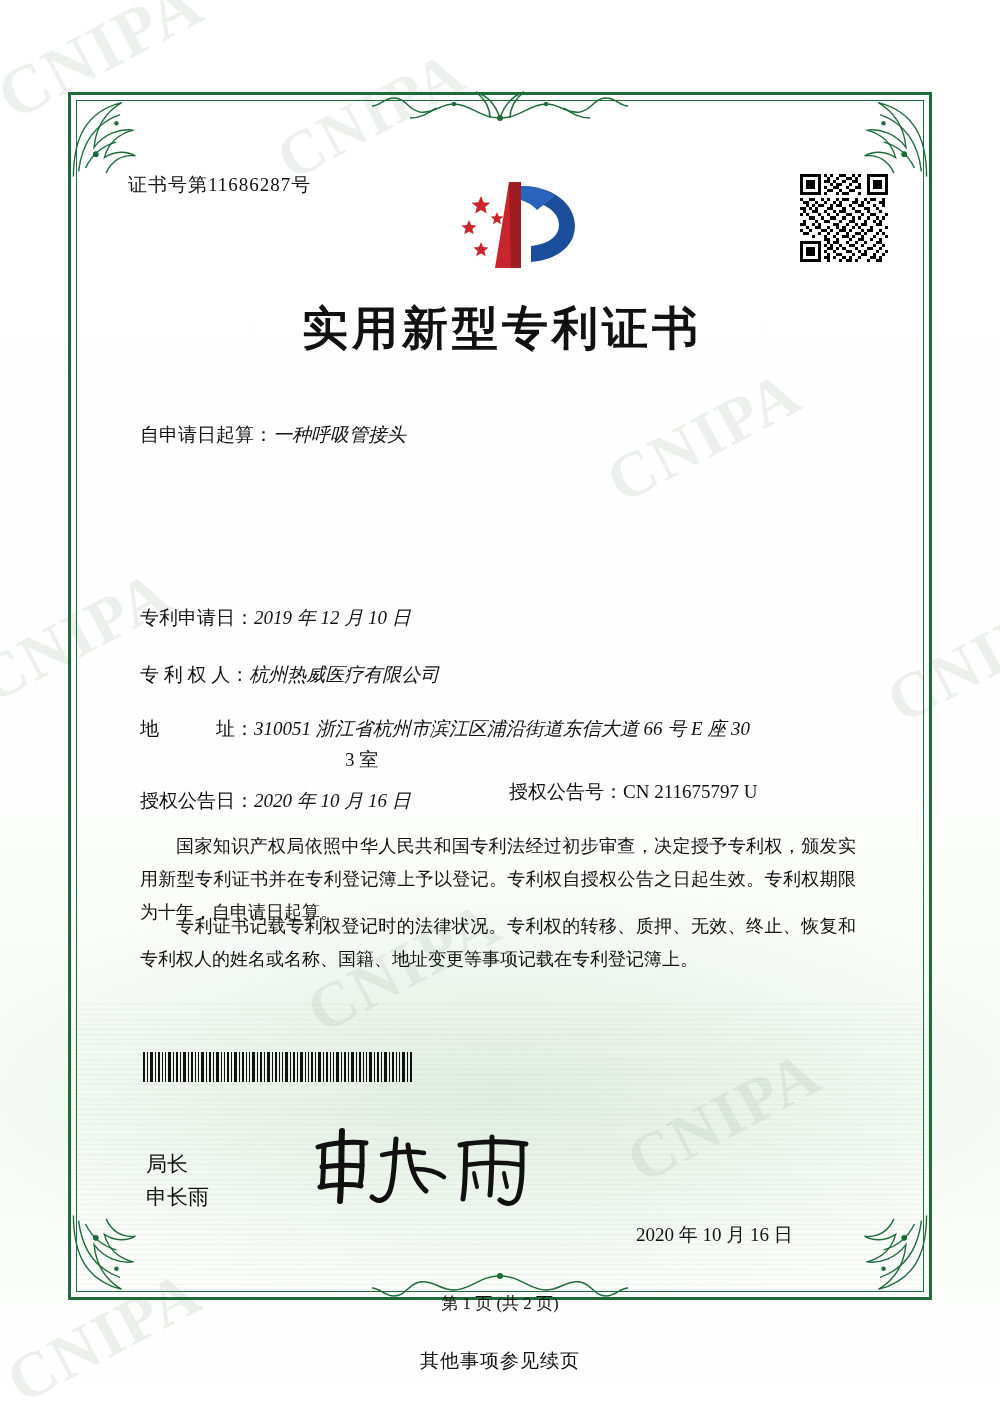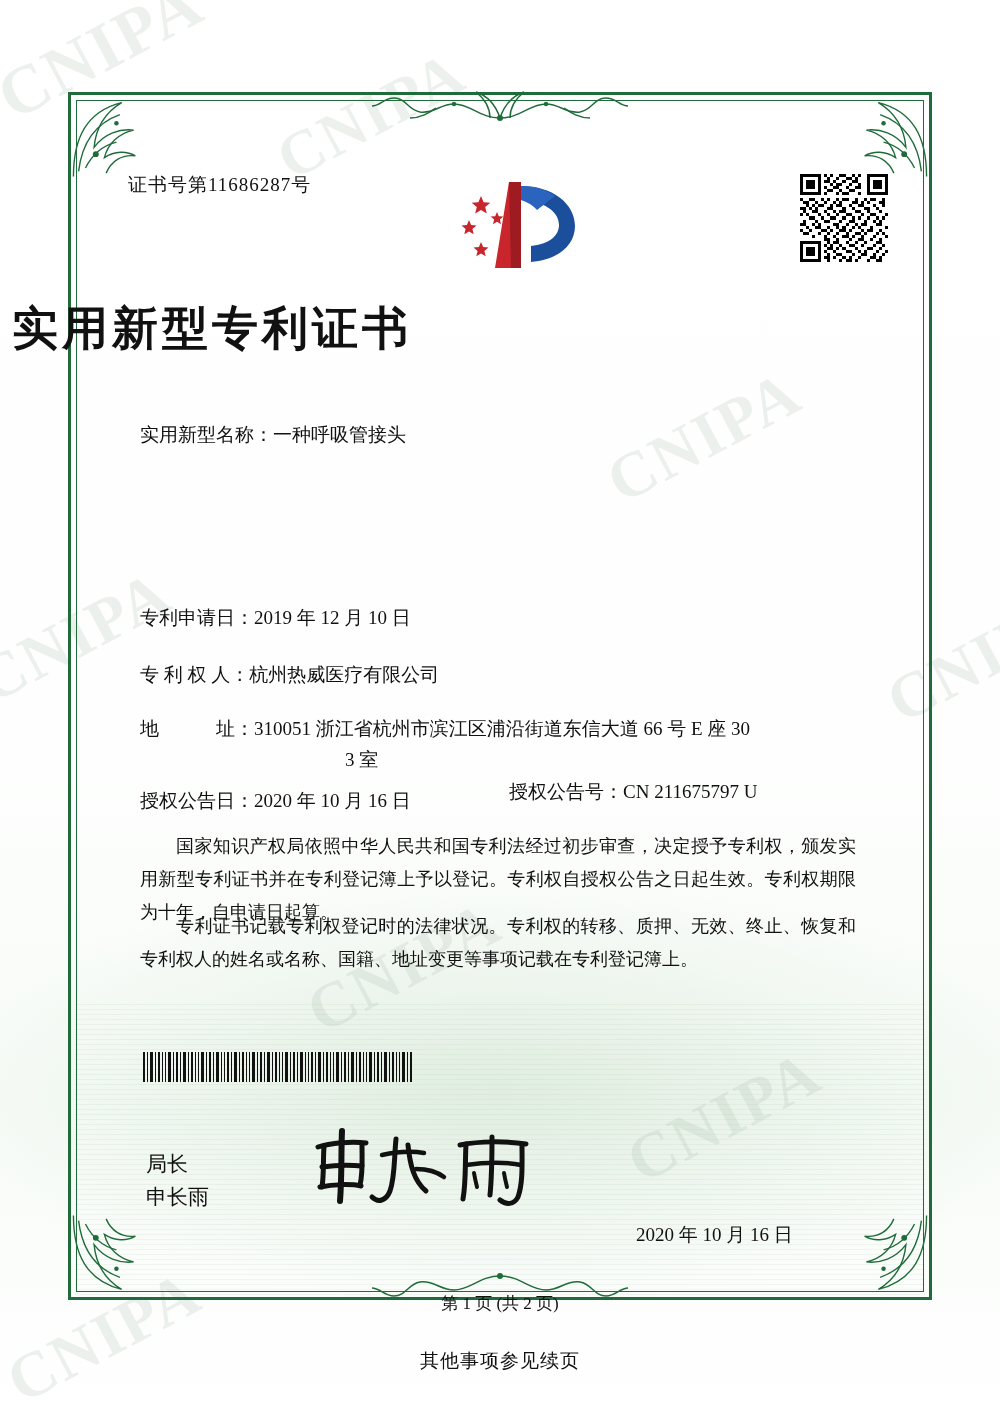--- a/index.html
+++ b/index.html
@@ -127,23 +127,24 @@
   #logo {
     position: absolute;
     left: 425px;
     top: 176px;
     width: 155px;
     height: 100px;
   }
 
   #doc-title {
     position: absolute;
-    left: 12px;
+    left: 4px;
     right: 0;
     top: 298px;
+    text-align: center;
     font-size: 46px;
     font-weight: bold;
     letter-spacing: 4px;
     color: #111;
     font-family: Liberation Serif, serif;
   }
 
   
   .field {
     position: absolute;
@@ -152,20 +153,21 @@
     color: #111;
     line-height: 30px;
     white-space: nowrap;
   }
   .field .lbl {
     display: inline-block;
     font-family: "Liberation Serif", serif;
   }
   .field .val {
     font-family: "Liberation Serif", serif;
+    font-style: italic;
   }
 
   #field-name    { top: 420px; }
   #field-inventor{ top: 480px; }
   #field-patentno{ top: 540px; }
   #field-appdate { top: 603px; }
   #field-holder  { top: 660px; }
   #field-address { top: 695px; white-space: normal; width: 700px; line-height: 31px; margin-top: 18px; }
   #field-address .cont { display: block; margin-left: 205px; }
   #field-grantdate { top: 754px; margin-top: 32px; }
@@ -541,21 +543,21 @@
       <path d="M56 20 l2.6 6.2 6.7 .5 -5.1 4.4 1.6 6.5 -5.8 -3.5 -5.8 3.5 1.6 -6.5 -5.1 -4.4 6.7 -.5 z"></path>
       <path d="M44 44 l2.1 5.0 5.4 .4 -4.1 3.5 1.3 5.3 -4.7 -2.8 -4.7 2.8 1.3 -5.3 -4.1 -3.5 5.4 -.4 z"></path>
       <path d="M56 66 l2.1 5.0 5.4 .4 -4.1 3.5 1.3 5.3 -4.7 -2.8 -4.7 2.8 1.3 -5.3 -4.1 -3.5 5.4 -.4 z"></path>
       <path d="M72 36 l1.8 4.3 4.6 .3 -3.5 3.0 1.1 4.6 -4.0 -2.4 -4.0 2.4 1.1 -4.6 -3.5 -3.0 4.6 -.3 z"></path>
     </g>
   </svg>
 
   <div id="doc-title">实用新型专利证书</div>
 
   <div class="field" id="field-name">
-    <span class="lbl">实用新型名称：</span><span class="val">一种呼吸管接头</span>
+    <span class="lbl">自申请日起算：</span><span class="val">一种呼吸管接头</span>
   </div>
 
 
 
   <div class="field" id="field-appdate">
     <span class="lbl">专利申请日：</span><span class="val">2019 年 12 月 10 日</span>
   </div>
 
   <div class="field" id="field-holder">
     <span class="lbl">专 利 权 人：</span><span class="val">杭州热威医疗有限公司</span>

